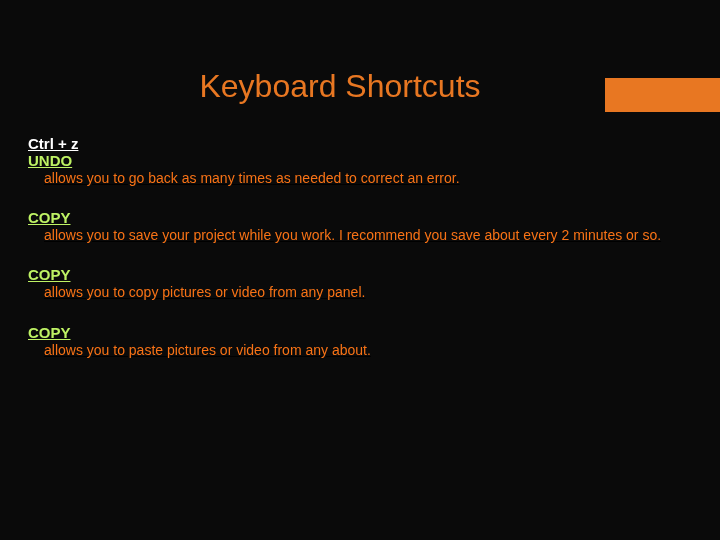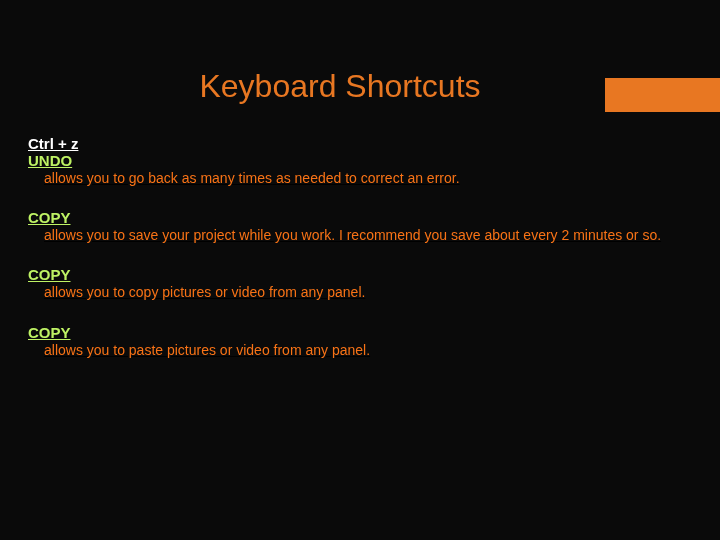--- a/index.html
+++ b/index.html
@@ -74,15 +74,15 @@
   </div>
 
 
   <div class="shortcut-block">
     <div class="shortcut-name">COPY</div>
     <div class="shortcut-desc">allows you to copy pictures or video from any panel.</div>
   </div>
 
   <div class="shortcut-block">
     <div class="shortcut-name">COPY</div>
-    <div class="shortcut-desc">allows you to paste pictures or video from any panel.</div>
+    <div class="shortcut-desc">allows you to paste pictures or video from any about.</div>
   </div>
 </div>
 
 </body></html>

